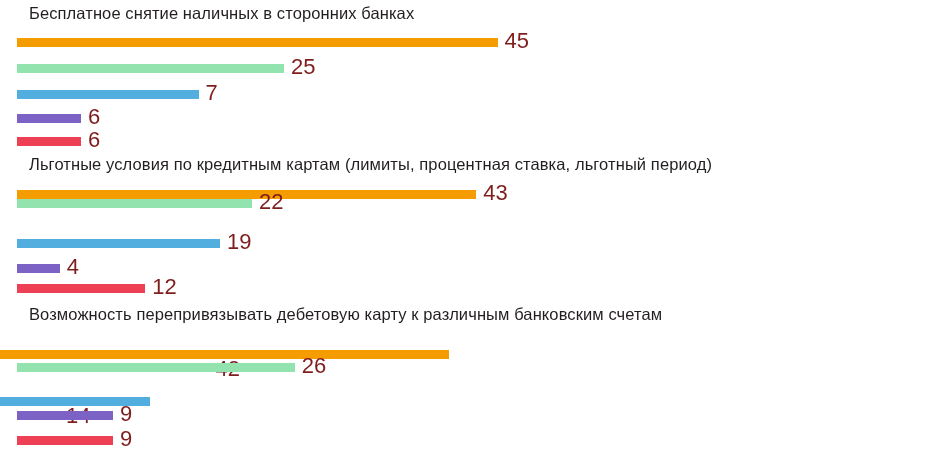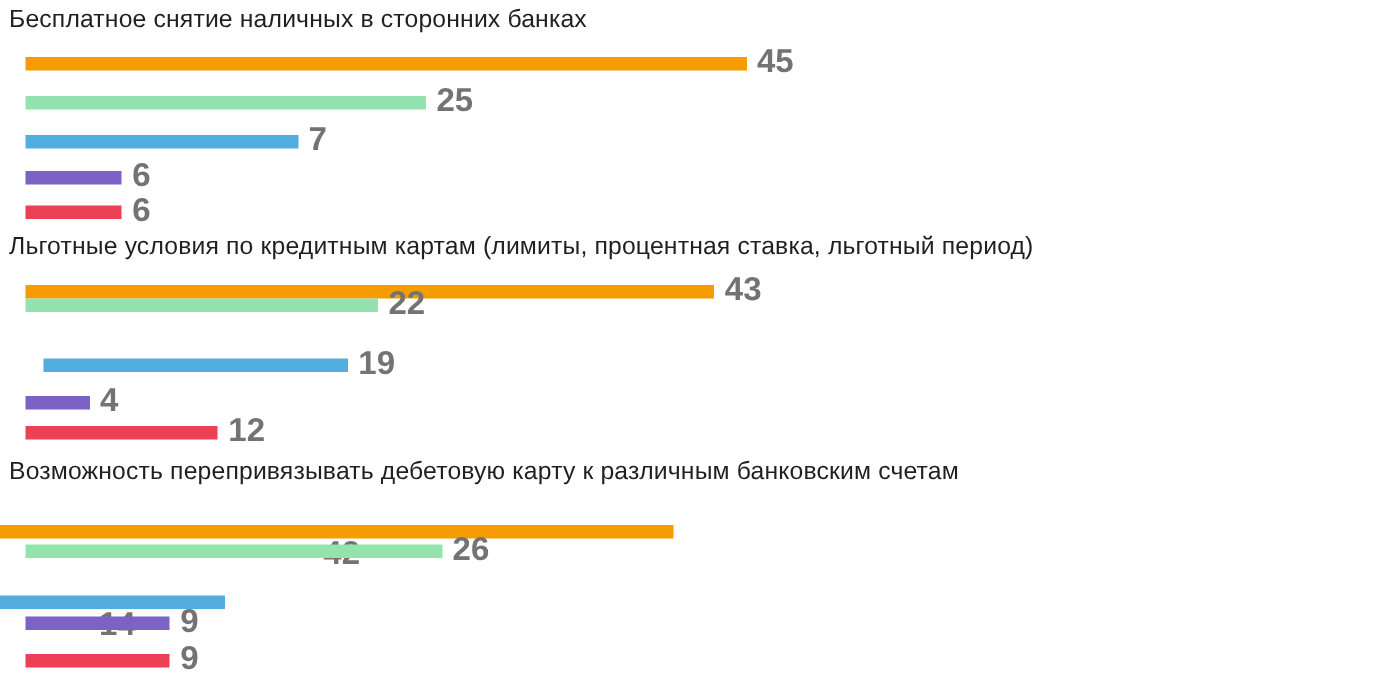--- a/index.html
+++ b/index.html
@@ -22,42 +22,42 @@
   .group {
     position: relative;
   }
   .group-title {
     position: relative;
     font-size: 16.5px;
     line-height: 19px;
     letter-spacing: 0.1px;
     color: #231f20;
     white-space: nowrap;
-    padding-left: 6px;
+    padding-left: 29px;
     font-weight: 400;
   }
   .bar-row {
     position: relative;
     display: flex;
     align-items: center;
   }
   .bar-spacer {
     width: 17px;
     flex: 0 0 17px;
     height: 1px;
   }
   .bar {
     height: 9px;
     flex: 0 0 auto;
     border-radius: 0;
   }
   .bar-value {
     font-size: 22px;
-    font-weight: 700;
-    color: #737373;
+    font-weight: 400;
+    color: #7f1d1d;
     margin-left: 7px;
     line-height: 1;
     white-space: nowrap;
     position: relative;
     top: -1px;
   }
 </style>
 </head>
 <body>
 
@@ -95,21 +95,21 @@
       <div class="bar-row" style="position: absolute; left: 0px; top: 183px;">
         <div class="bar-spacer"></div>
         <div class="bar" style="width: 459.2px; background: rgb(245, 156, 0); height: 9px;"></div>
         <div class="bar-value">43</div>
       </div>
       <div class="bar-row" style="position: absolute; left: 0px; top: 192px;">
         <div class="bar-spacer"></div>
         <div class="bar" style="width: 235px; background: rgb(146, 227, 174); height: 9px;"></div>
         <div class="bar-value">22</div>
       </div>
-      <div class="bar-row" style="position: absolute; left: 12px; top: 232px;">
+      <div class="bar-row" style="position: absolute; left: 0px; top: 232px;">
         <div class="bar-spacer"></div>
         <div class="bar" style="width: 202.9px; background: rgb(82, 174, 222); height: 9px;"></div>
         <div class="bar-value">19</div>
       </div>
       <div class="bar-row" style="position: absolute; left: 0px; top: 257px;">
         <div class="bar-spacer"></div>
         <div class="bar" style="width: 42.7px; background: rgb(123, 98, 196); height: 9px;"></div>
         <div class="bar-value">4</div>
       </div>
       <div class="bar-row" style="position: absolute; left: 0px; top: 277px;">

